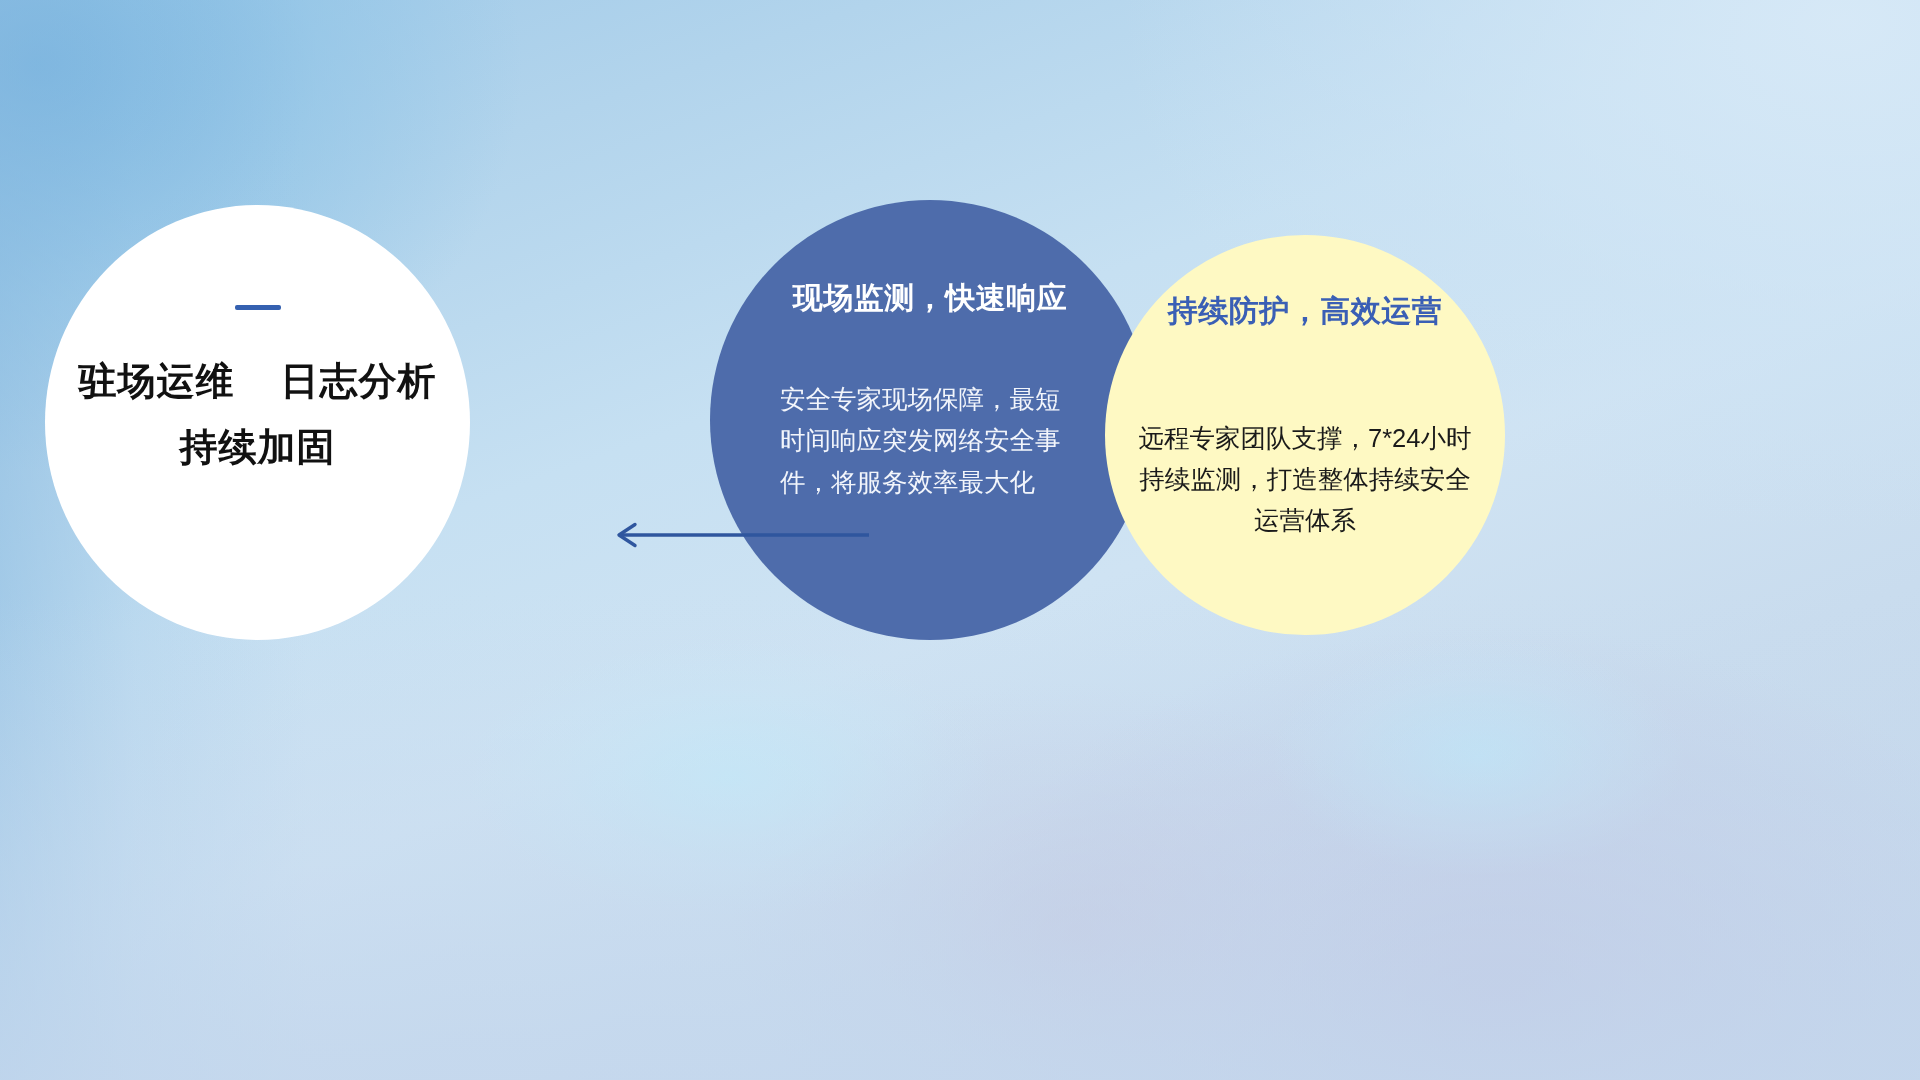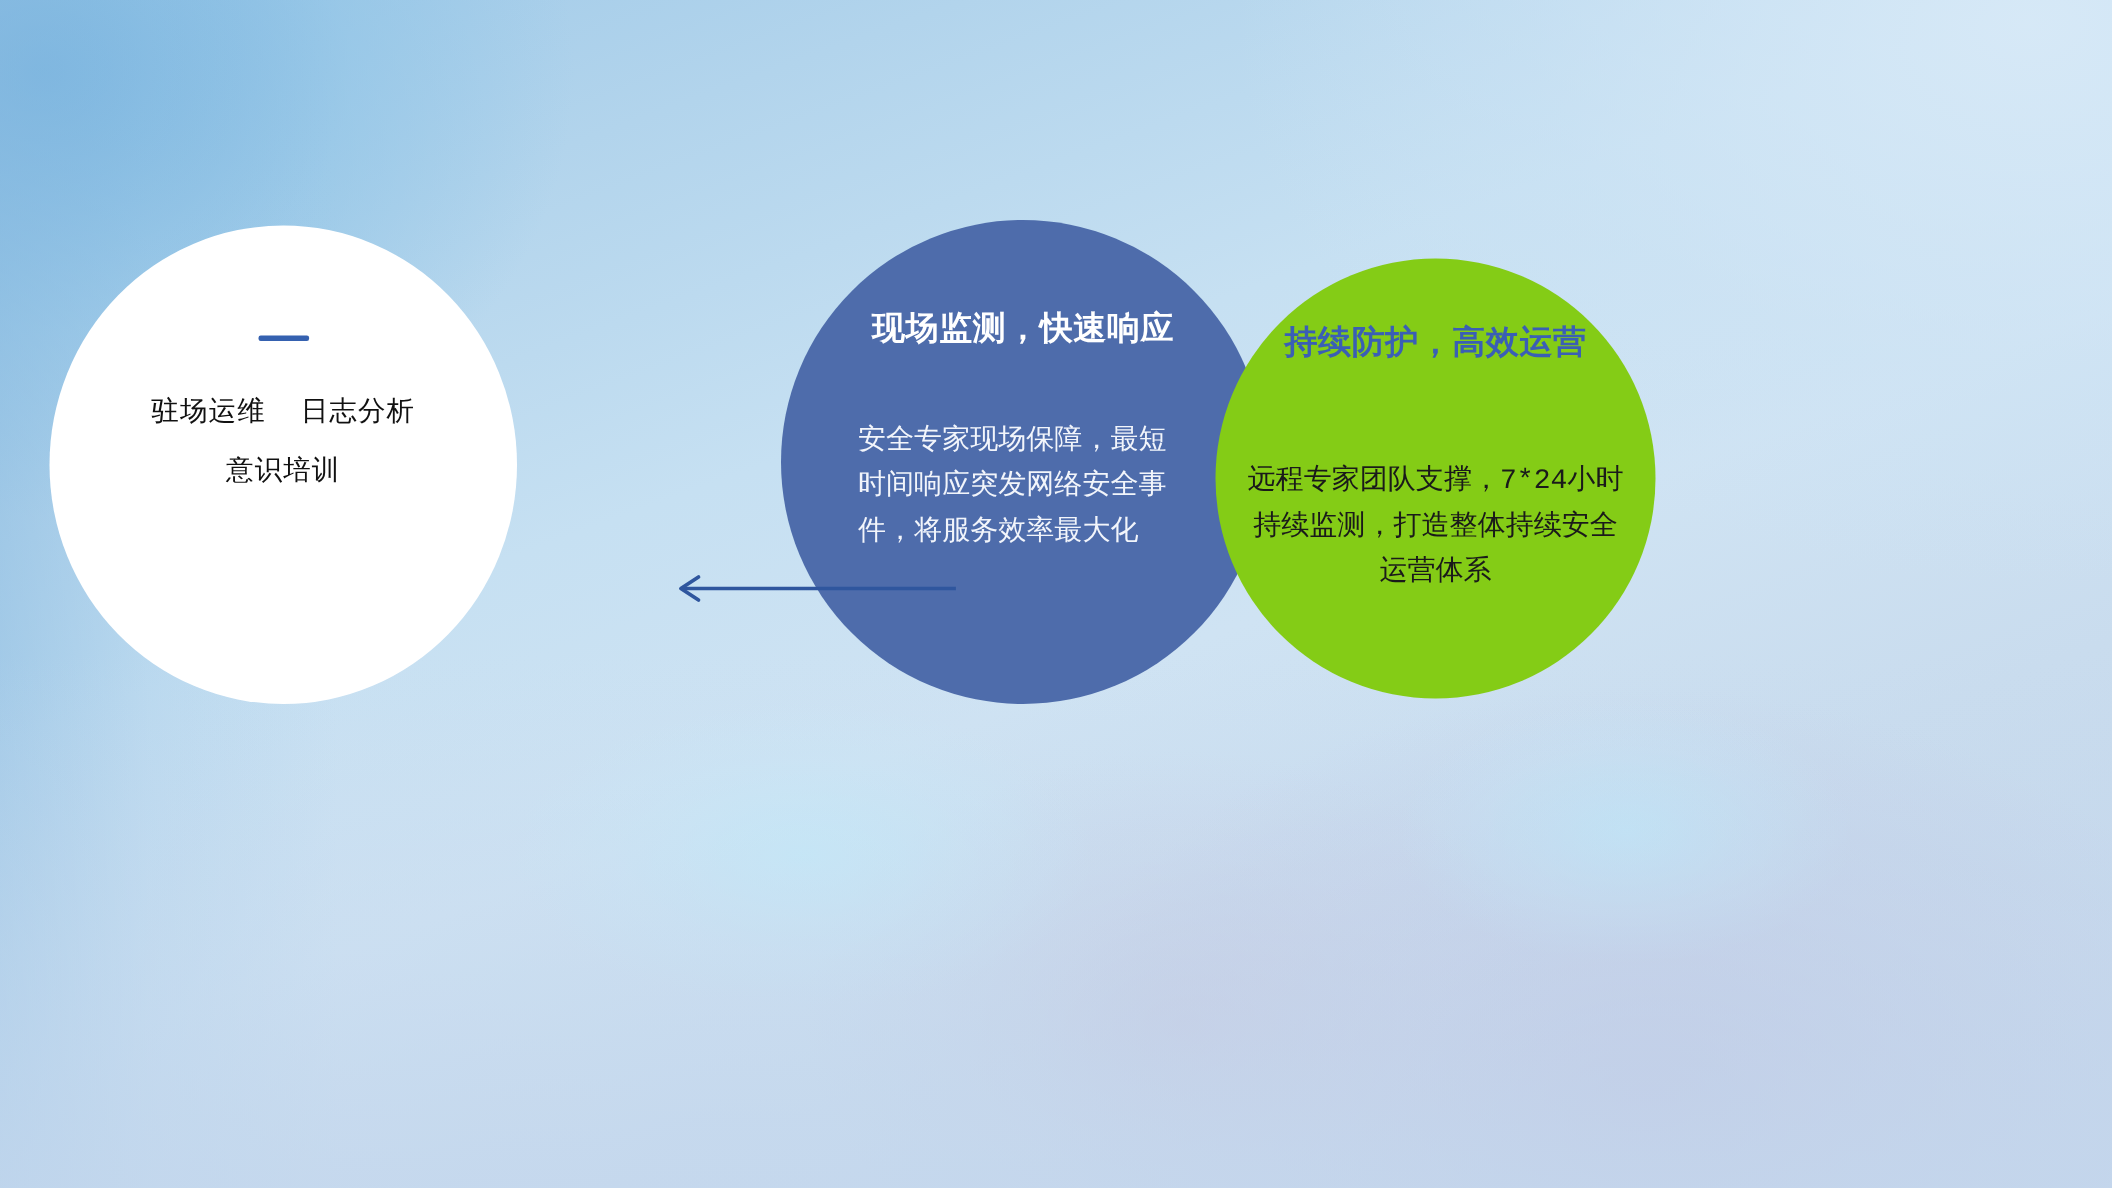--- a/index.html
+++ b/index.html
@@ -107,40 +107,39 @@
     z-index: 4;
     display: flex;
     flex-direction: column;
     align-items: center;
     padding-top: 78px;
   }
 
   #circle-right {
     left: 1105px; top: 235px;
     width: 400px; height: 400px;
-    background: #84cc16;
+    background: #fef9c3;
     z-index: 5;
     display: flex;
     flex-direction: column;
     align-items: center;
     padding-top: 56px;
-    font-family: Liberation Mono, monospace;
   }
 
   
   #left-dash {
     width: 46px;
     height: 5px;
     background: #3561b0;
     border-radius: 2px;
     margin-bottom: 52px;
   }
   .left-line {
-    font-size: 25px;
-    font-weight: normal;
+    font-size: 38px;
+    font-weight: bold;
     color: #111111;
     letter-spacing: 1px;
     line-height: 1.0;
     margin-bottom: 28px;
     white-space: pre;
     text-align: center;
   }
   .left-line.last { margin-bottom: 0; }
 
   
@@ -199,21 +198,21 @@
   <div class="bg-layer bg-leftband"></div>
   <div class="bg-layer bg-lavender"></div>
   <div class="bg-layer bg-lavender2"></div>
   <div class="bg-layer bg-cyan"></div>
   <div class="bg-layer bg-cyan2"></div>
   <div class="bg-layer bg-bottomfade"></div>
 
   <div class="circle" id="circle-left">
     <div id="left-dash"></div>
     <div class="left-line">驻场运维    日志分析</div>
-    <div class="left-line last">意识培训</div>
+    <div class="left-line last">持续加固</div>
   </div>
 
   <div class="circle" id="circle-mid">
     <div id="mid-heading">现场监测，快速响应</div>
     <div id="mid-body">安全专家现场保障，最短时间响应突发网络安全事件，将服务效率最大化</div>
   </div>
 
   <div class="circle" id="circle-right">
     <div id="right-heading">持续防护，高效运营</div>
     <div id="right-body">远程专家团队支撑，7*24小时持续监测，打造整体持续安全运营体系</div>

